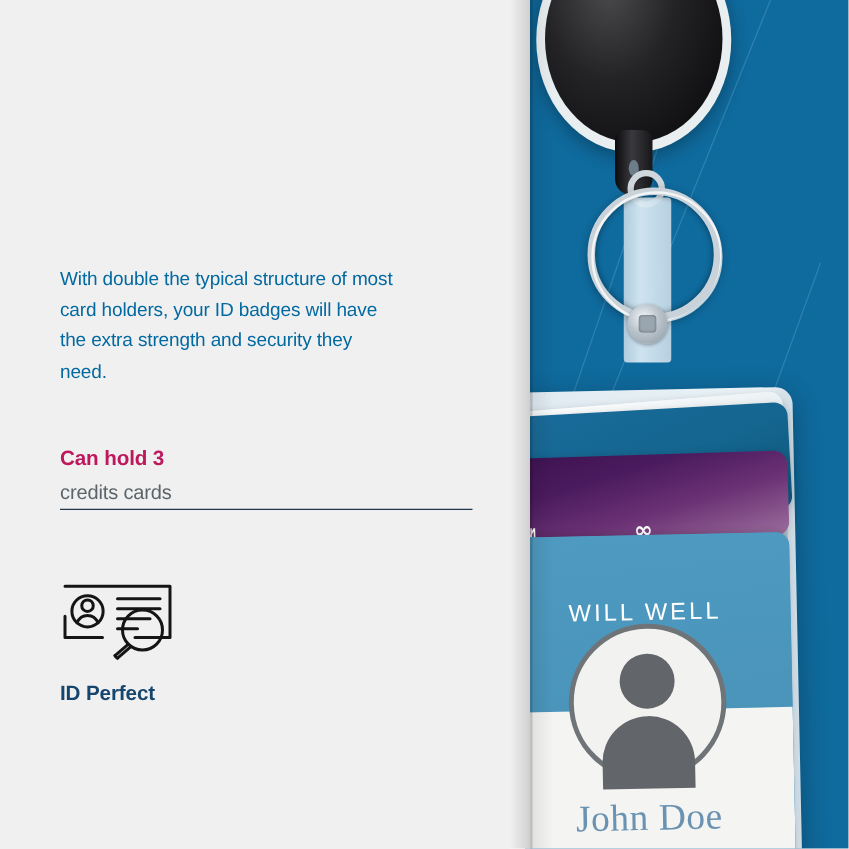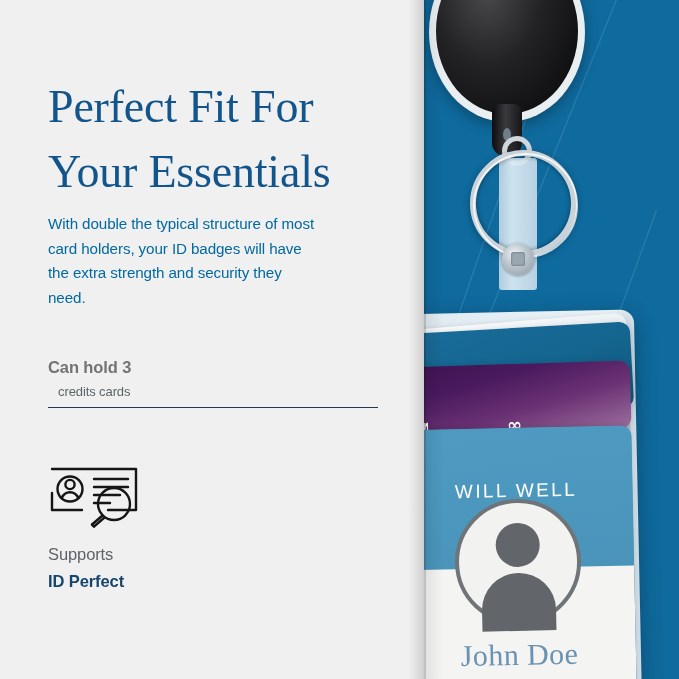--- a/index.html
+++ b/index.html
@@ -56,32 +56,31 @@
 
   .feature-capacity {
     position: absolute;
     left: 48px;
     top: 355px;
     width: 330px;
   }
   .feature-capacity .f-strong {
     font-size: 16.5px;
     font-weight: bold;
-    color: #737373;
+    color: #be185d;
     letter-spacing: -0.1px;
     line-height: 1.5;
   }
   .feature-capacity .f-light {
-    font-size: 13px;
+    font-size: 16px;
     font-weight: 400;
     color: #5c6469;
     letter-spacing: -0.1px;
     line-height: 1.6;
     margin-top: 2px;
-    margin-left: 10px;
   }
   .divider {
     position: absolute;
     left: 48px;
     top: 407px;
     width: 330px;
     height: 1px;
     background: #23384d;
   }
 
@@ -416,24 +415,20 @@
         </div>
         <div class="id-name">John Doe</div>
       </div>
     </div>
 
     <div class="vignette"></div>
   </div>
 
   <div class="left-panel">
 
-    <div class="headline">
-      <span class="ln">Perfect Fit For</span>
-      <span class="ln">Your Essentials</span>
-    </div>
 
     <p class="body-copy">With double the typical structure of most card holders, your ID badges will have the extra strength and security they need.</p>
 
     <div class="feature-capacity">
       <div class="f-strong">Can hold 3</div>
       <div class="f-light">credits cards</div>
     </div>
 
     <div class="divider"></div>
 
@@ -448,19 +443,18 @@
         <path d="M46 32 H72"></path>
         <path d="M46 40 H62"></path>
         <circle cx="66" cy="41" r="16"></circle>
         <path d="M54.5 52.5 L44 61.5" stroke-width="2.4"></path>
         <path d="M56.5 54.5 L46 63.5" stroke-width="2.4"></path>
         <path d="M44 61.5 a4.2 4.2 0 0 0 2 2"></path>
       </svg>
     </div>
 
     <div class="feature-scan">
-      <div class="f-light">Supports</div>
       <div class="f-strong">ID Perfect</div>
     </div>
   </div>
 
   <div class="panel-shadow"></div>
 </div>
 
 </body></html>

